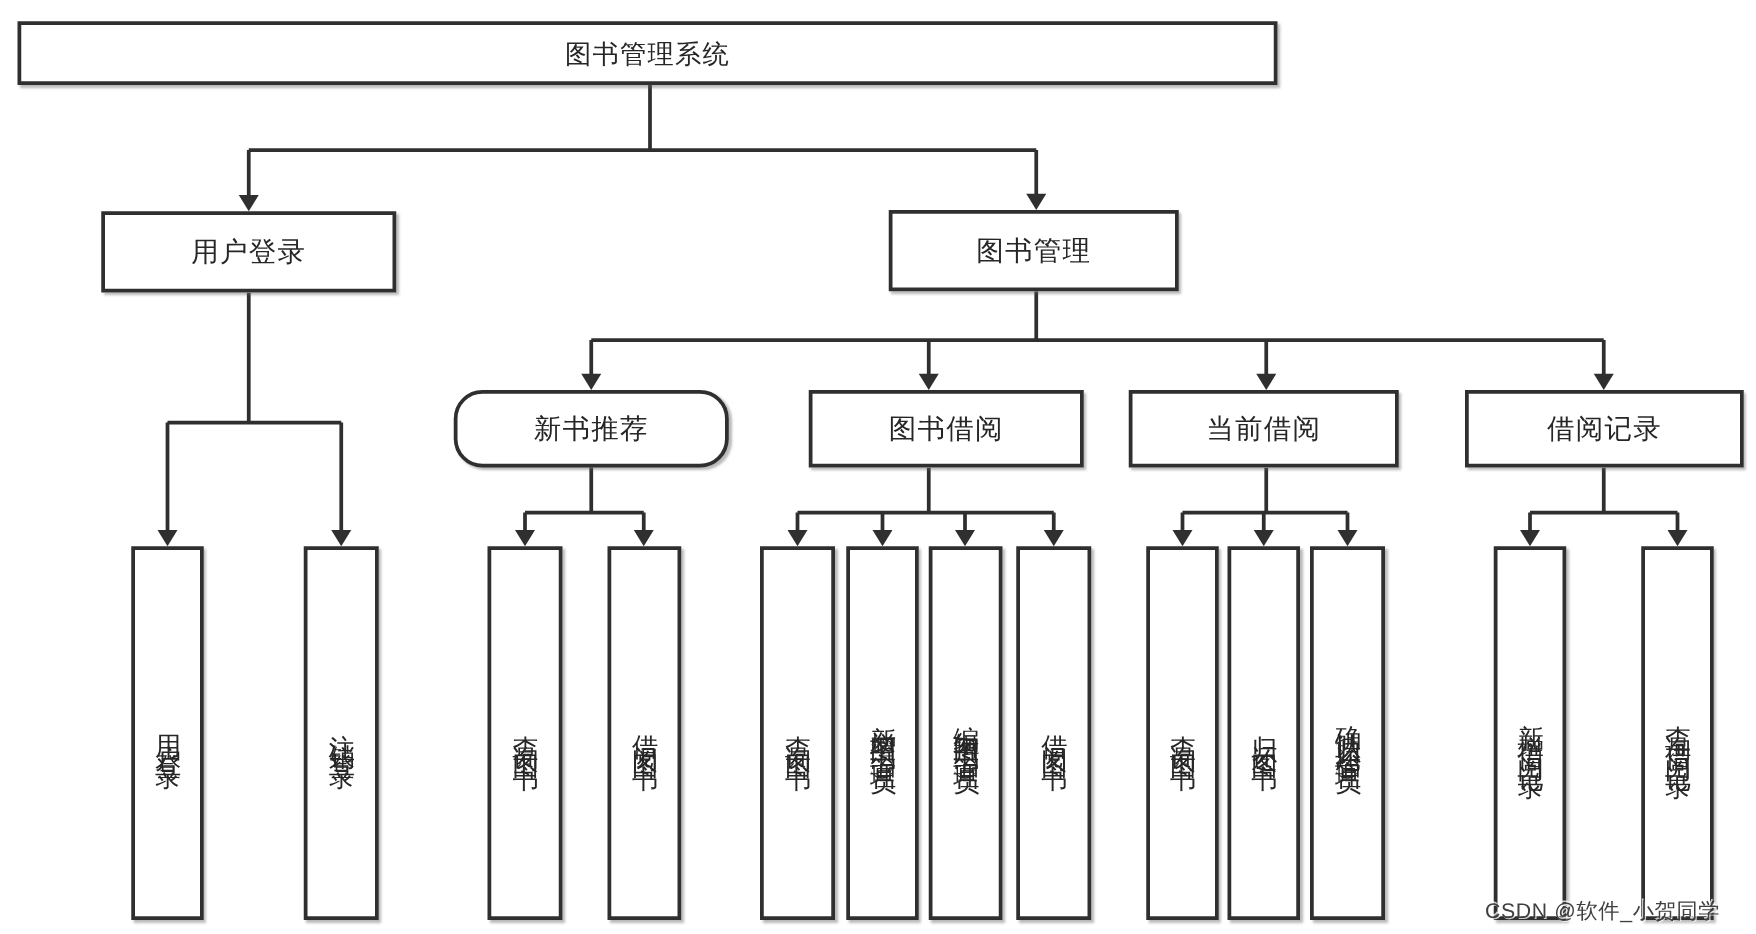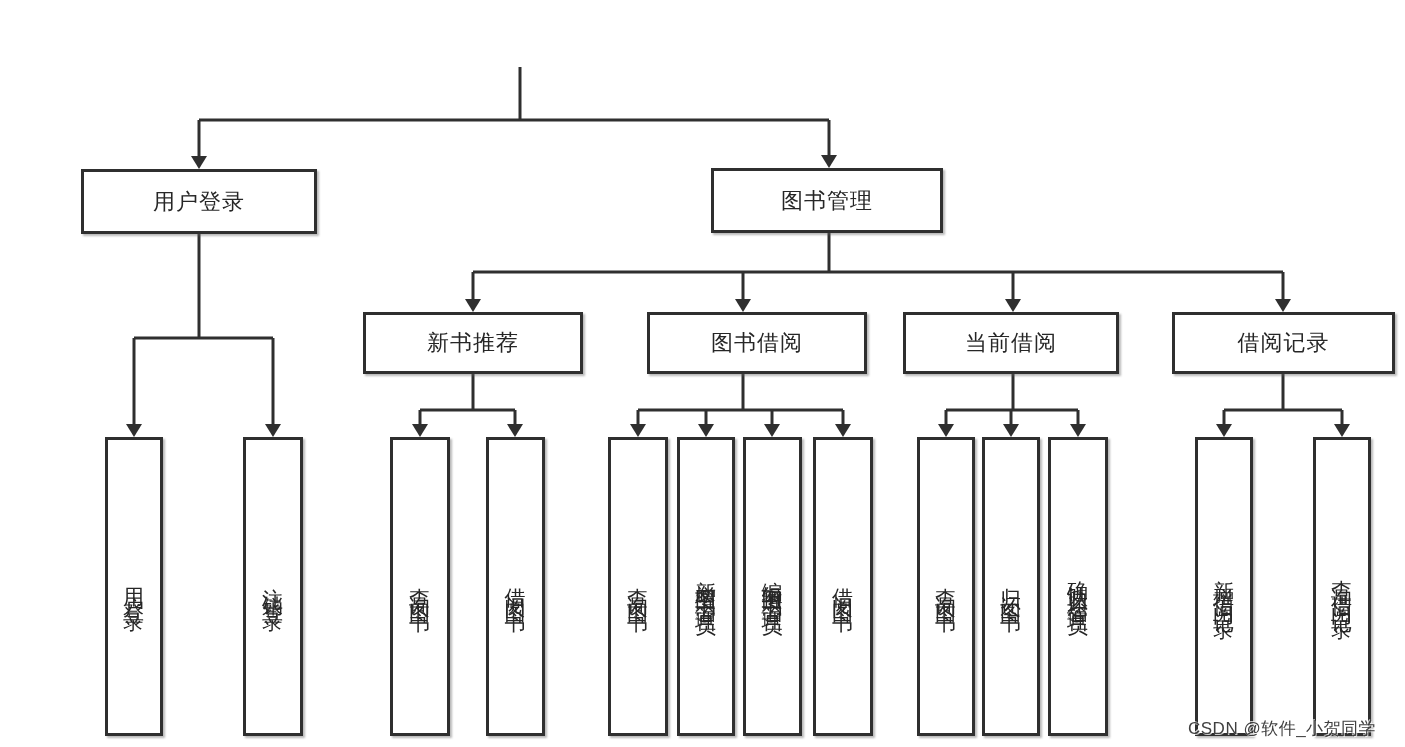--- a/index.html
+++ b/index.html
@@ -135,29 +135,32 @@
 
       <polygon points="938,424 954,424 946,437"></polygon>
       <polygon points="1003,424 1019,424 1011,437"></polygon>
       <polygon points="1070,424 1086,424 1078,437"></polygon>
 
       <polygon points="1216,424 1232,424 1224,437"></polygon>
       <polygon points="1334,424 1350,424 1342,437"></polygon>
     </g>
   </svg>
 
+  <div class="node hnode root" style="left:14px; top:17px; width:1008px; height:51px;">
+    <span>图书管理系统</span>
+  </div>
 
   <div class="node hnode" style="left:81px; top:169px; width:236px; height:65px;">
     <span>用户登录</span>
   </div>
   <div class="node hnode" style="left:711px; top:168px; width:232px; height:65px;">
     <span>图书管理</span>
   </div>
 
-  <div class="node hnode" style="left:363px; top:312px; width:220px; height:62px;">
+  <div class="node hnode" style="left:363px; top:312px; width:220px; height:62px;border-radius:23px;">
     <span>新书推荐</span>
   </div>
   <div class="node hnode" style="left:633px; top:312px; width:220px; height:62px;margin-left:14px;">
     <span>图书借阅</span>
   </div>
   <div class="node hnode" style="left:903px; top:312px; width:216px; height:62px;">
     <span>当前借阅</span>
   </div>
   <div class="node hnode" style="left:1172px; top:312px; width:223px; height:62px;">
     <span>借阅记录</span>

